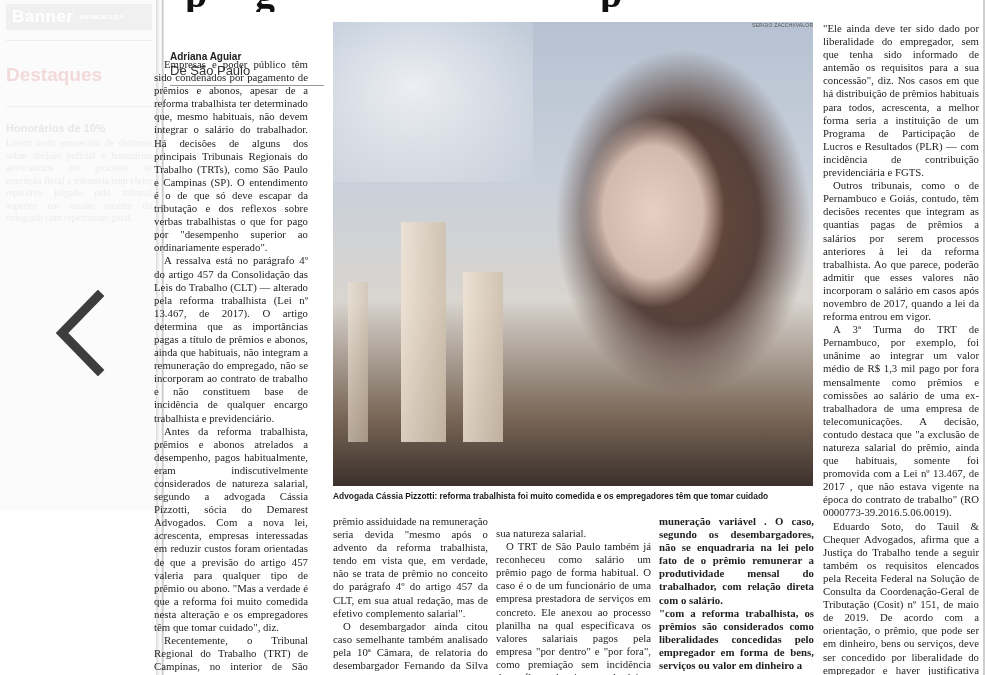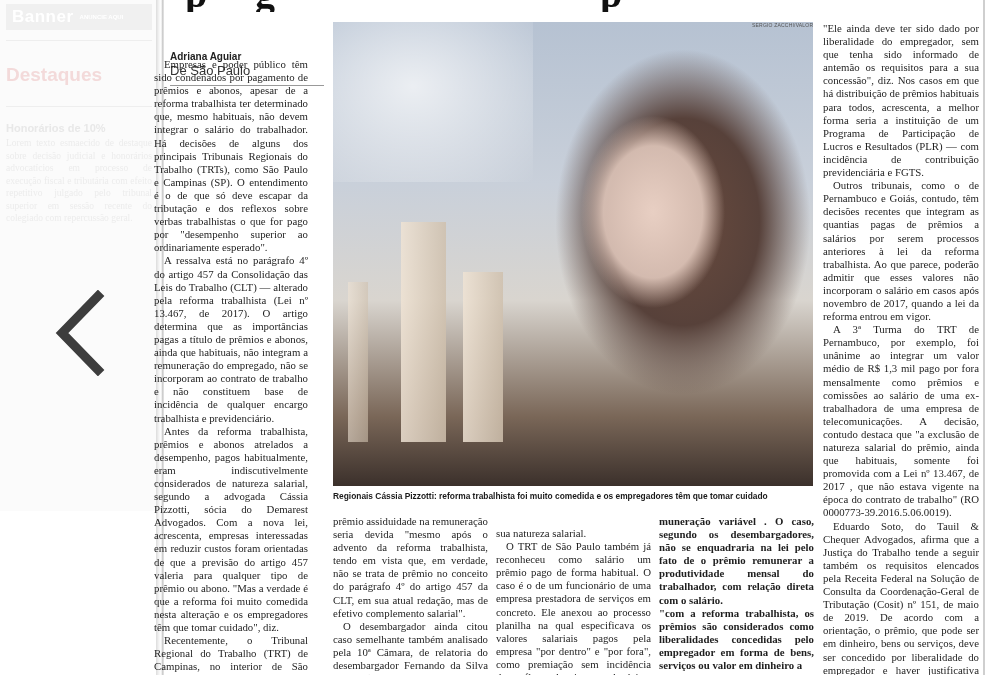--- a/index.html
+++ b/index.html
@@ -115,21 +115,21 @@
   <p>Recentemente, o Tribunal Regional do Trabalho (TRT) de Campinas, no interior de São Paulo, condenou um município a integrar valores pagos como prêmio assiduidade no salário de uma funcionária. A prefeitu-</p>
 </div>
 
 <div class="photo">
   <div class="sky"></div>
   <div class="bldg" style="left:68px; top:200px; width:45px; height:220px;"></div>
   <div class="bldg" style="left:130px; top:250px; width:40px; height:170px;"></div>
   <div class="bldg" style="left:15px; top:260px; width:20px; height:160px; opacity:0.6;"></div>
 </div>
 <div class="photo-credit">SERGIO ZACCHI/VALOR</div>
-<div class="caption">Regionais Cássia Pizzotti: reforma trabalhista foi muito comedida e os empregadores têm que tomar cuidado</div>
+<div class="caption">Advogada Cássia Pizzotti: reforma trabalhista foi muito comedida e os empregadores têm que tomar cuidado</div>
 
 <div class="col" style="left:333px; top:515px; width:155px; height:160px;">
   <p class="noindent">prêmio assiduidade na remuneração seria devida "mesmo após o advento da reforma trabalhista, tendo em vista que, em verdade, não se trata de prêmio no conceito do parágrafo 4º do artigo 457 da CLT, em sua atual redação, mas de efetivo complemento salarial".</p>
   <p>O desembargador ainda citou caso semelhante também analisado pela 10ª Câmara, de relatoria do desembargador Fernando da Silva Borges (processo nº 0011509-72</p>
 </div>
 
 <div class="col" style="left:496px; top:527px; width:155px; height:160px;">
   <p class="noindent">sua natureza salarial.</p>
   <p>O TRT de São Paulo também já reconheceu como salário um prêmio pago de forma habitual. O caso é o de um funcionário de uma empresa prestadora de serviços em concreto. Ele anexou ao processo planilha na qual especificava os valores salariais pagos pela empresa "por dentro" e "por fora", como premiação sem incidência dos reflexos legais nem depósitos do FGTS. A empresa chegou a recorrer</p>
 </div>

